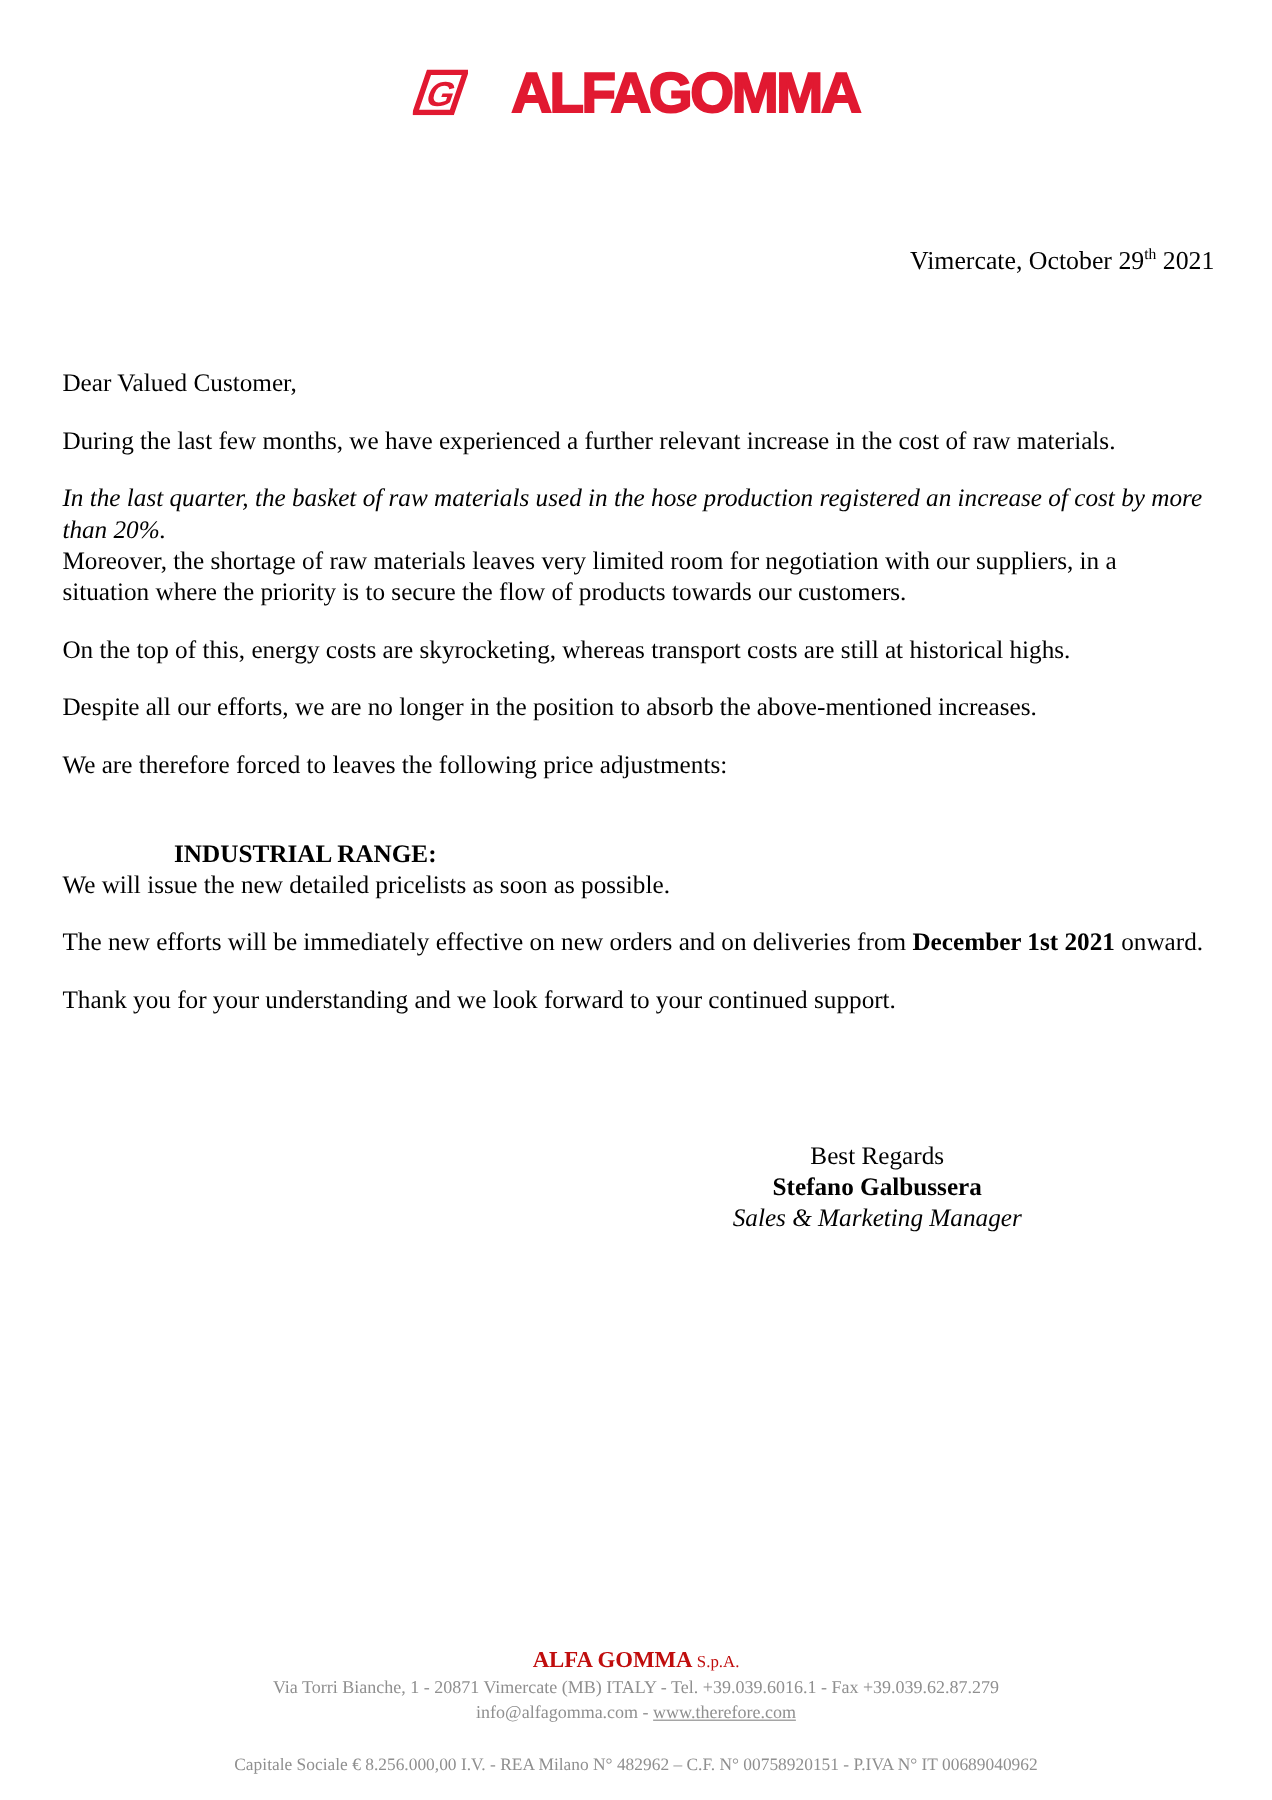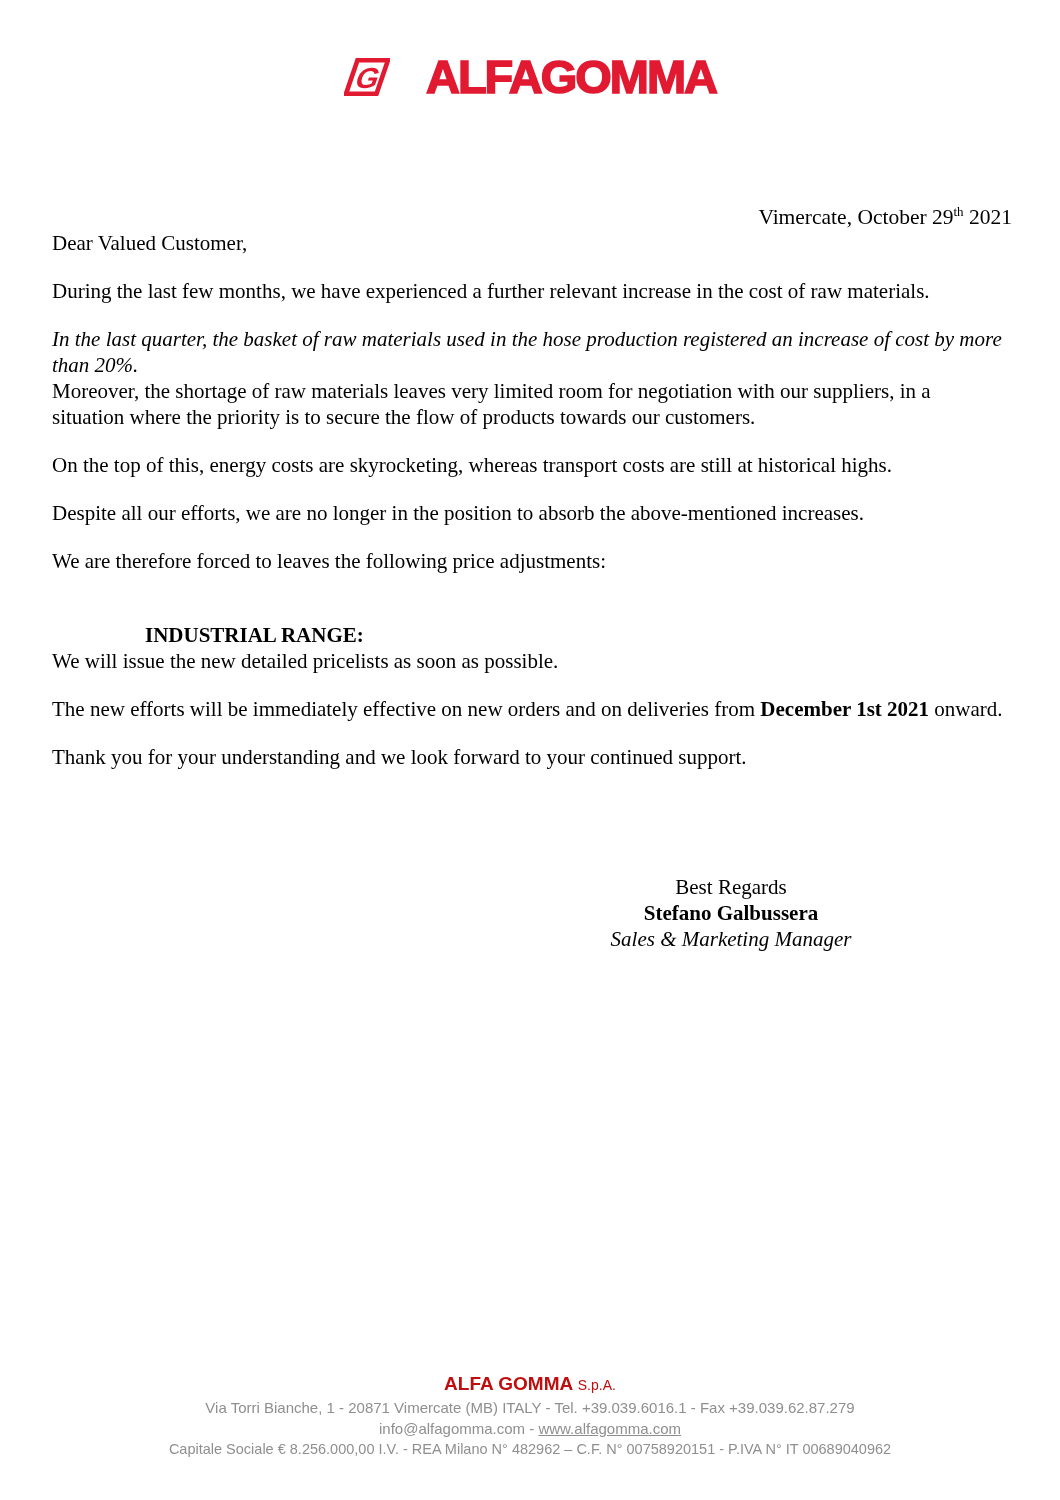--- a/index.html
+++ b/index.html
@@ -37,20 +37,21 @@
   .dateline{
     margin-top:108px;
     padding-right:48px;
     text-align:right;
     font-size:21.5px;
     line-height:26px;
   }
   .dateline sup{font-size:13px;line-height:0;}
   
   .body{
+    margin-top:76px;
     padding:0 52px;
     font-size:21px;
     line-height:26px;
   }
   .body p{margin:0 0 22px 0;}
   .body p.joined{margin-bottom:0;font-style:italic;}
   .range-heading{
     margin:48px 0 0 93px;
     font-weight:bold;
     font-size:21px;
@@ -78,21 +79,21 @@
     line-height:26px;
   }
   .signature .sig-name{font-weight:bold;}
   .signature .sig-title{font-style:italic;}
   
   .footer{
     position:absolute;
     left:0;right:0;
     top:1372px;
     text-align:center;
-    font-family:Liberation Sans, sans-serif;
+    font-family:Liberation Serif, serif;
     color:#8F8F8F;
   }
   .footer-company{
     font-size:19px;
     line-height:23px;
     color:#C00D0D;
     font-weight:bold;
   }
   .footer-company .suffix{
     font-size:14px;
@@ -100,20 +101,21 @@
   }
   .footer-line{
     font-size:15px;
     line-height:21px;
     text-align:center;
   }
   .footer-site{
     text-decoration:underline;
   }
   .footer-legal{
+    margin-top:22px;
     font-size:14.5px;
     line-height:20px;
   }
 </style>
 </head>
 <body>
 
 <div class="page">
 
   <div class="logo-row">
@@ -156,17 +158,17 @@
       <div class="sig-title">Sales &amp; Marketing Manager</div>
     </div>
   </div>
 
   <div class="footer">
     <div class="footer-company">
       <span>ALFA GOMMA</span>
       <span class="suffix">S.p.A.</span>
     </div>
     <div class="footer-line">Via Torri Bianche, 1 - 20871 Vimercate (MB) ITALY - Tel. +39.039.6016.1 - Fax +39.039.62.87.279</div>
-    <div class="footer-line"><span>info@alfagomma.com</span><span> - </span><span class="footer-site">www.alfagomma.com</span></div>
+    <div class="footer-line"><span>info@alfagomma.com</span><span> - </span><span class="footer-site">www.therefore.com</span></div>
     <div class="footer-legal">Capitale Sociale € 8.256.000,00 I.V. - REA Milano N° 482962 – C.F. N° 00758920151 - P.IVA N° IT 00689040962</div>
   </div>
 
 </div>
 
 </body></html>

